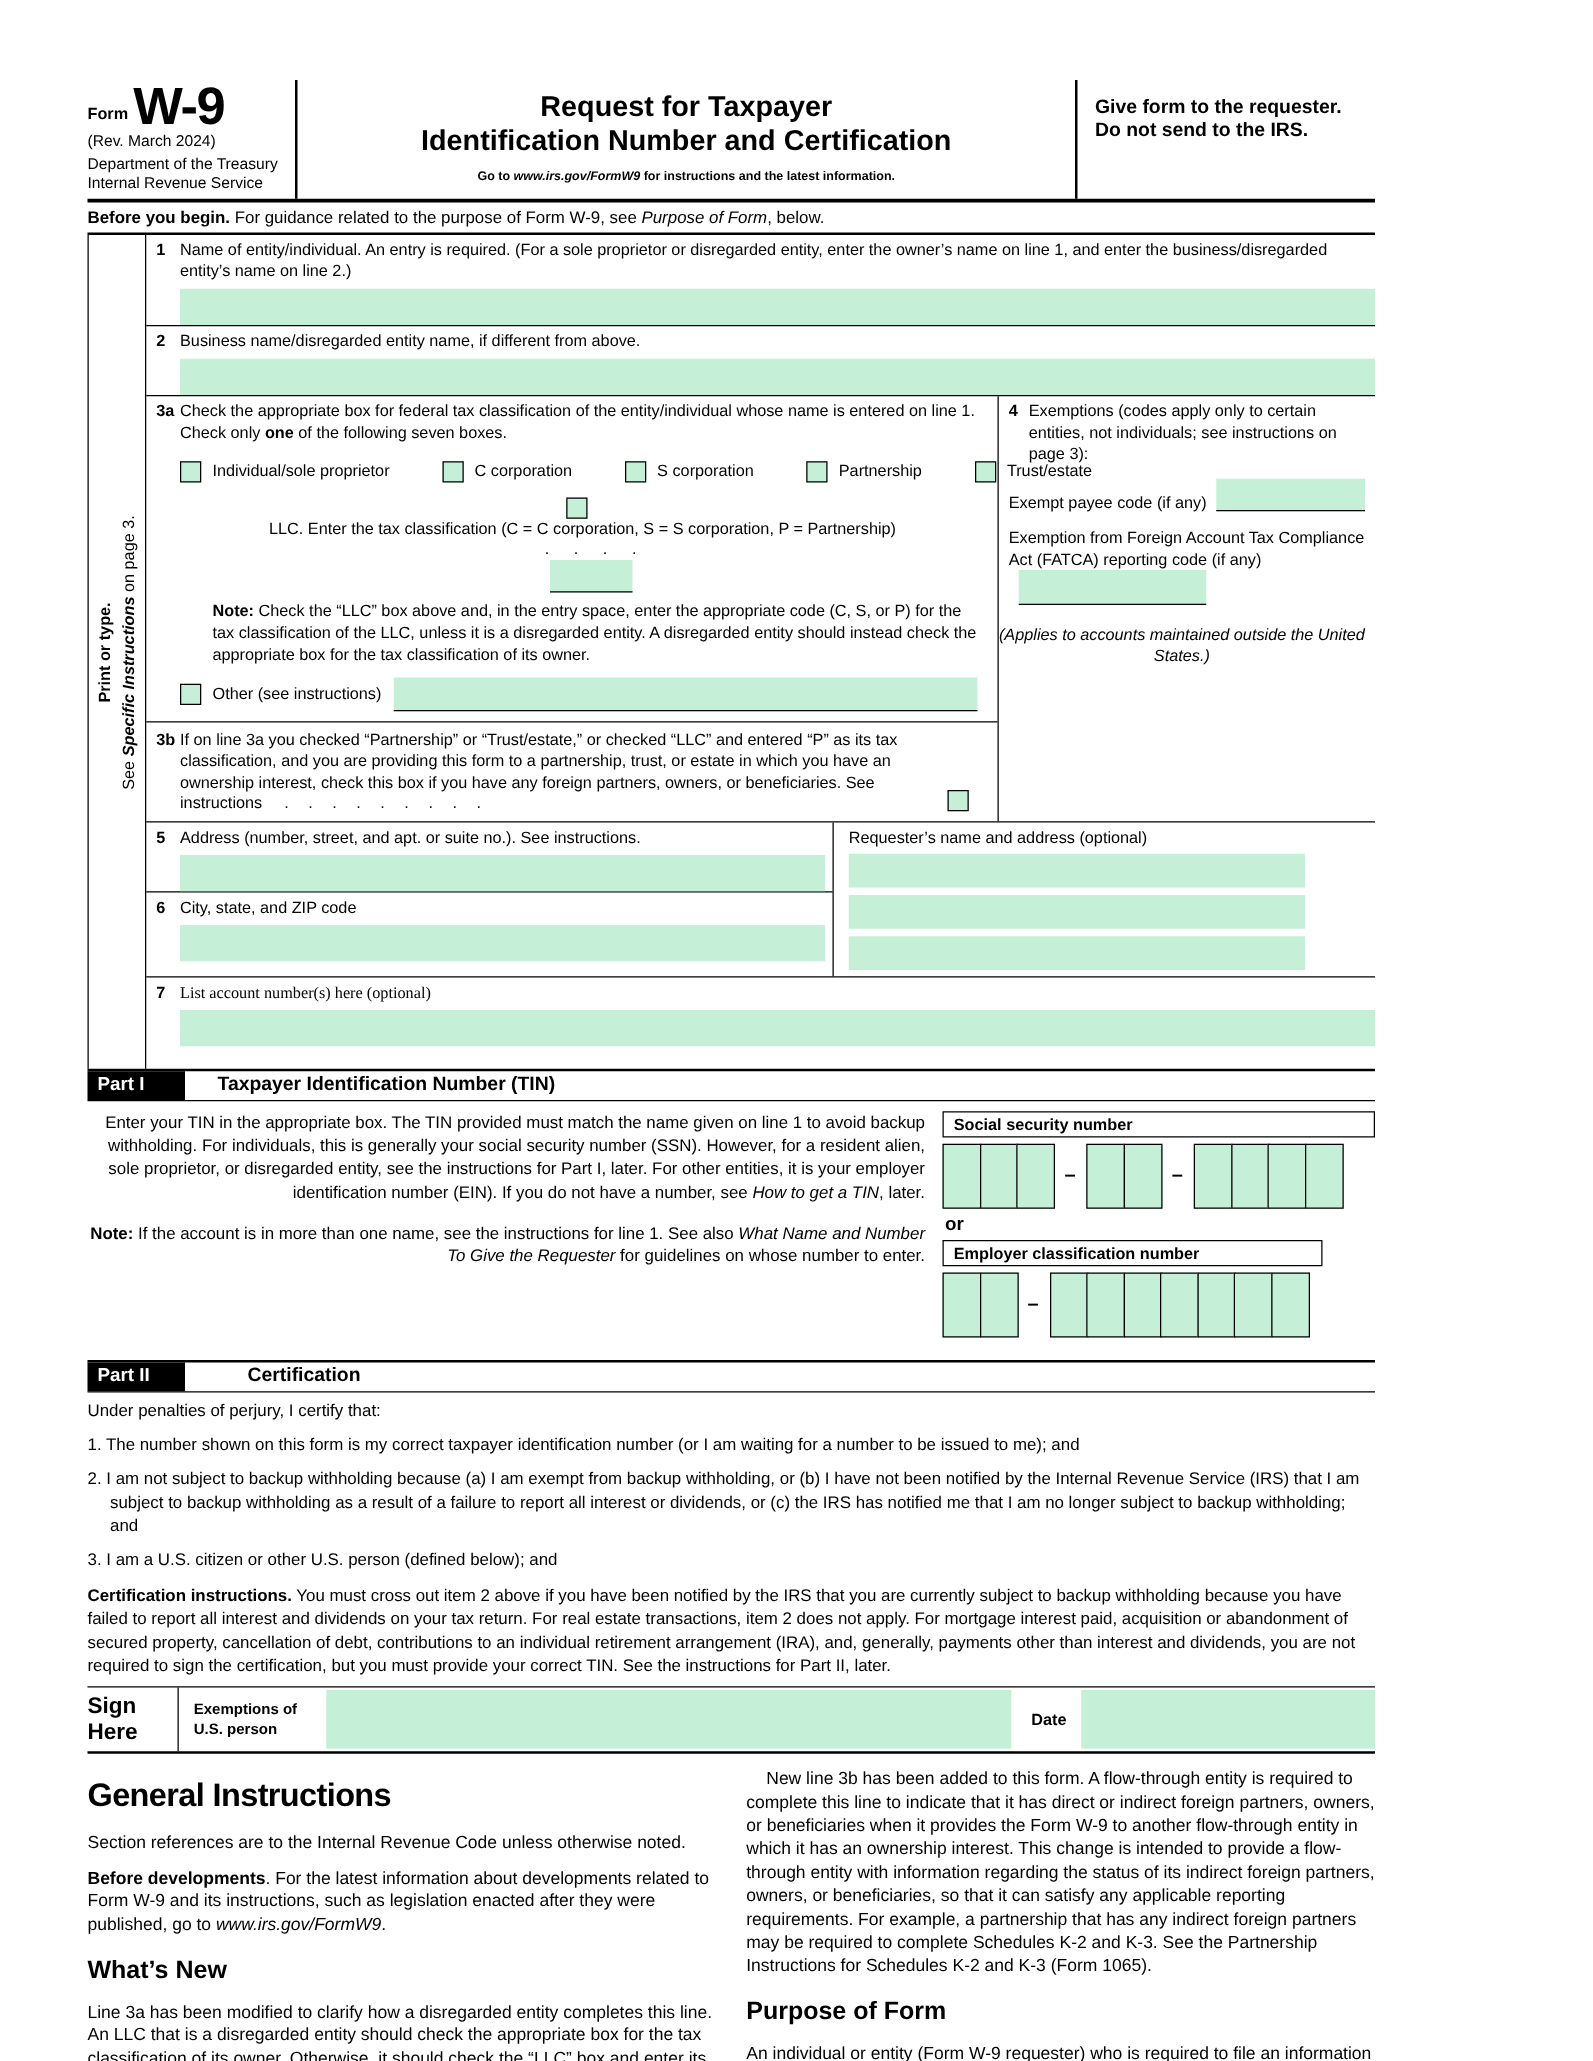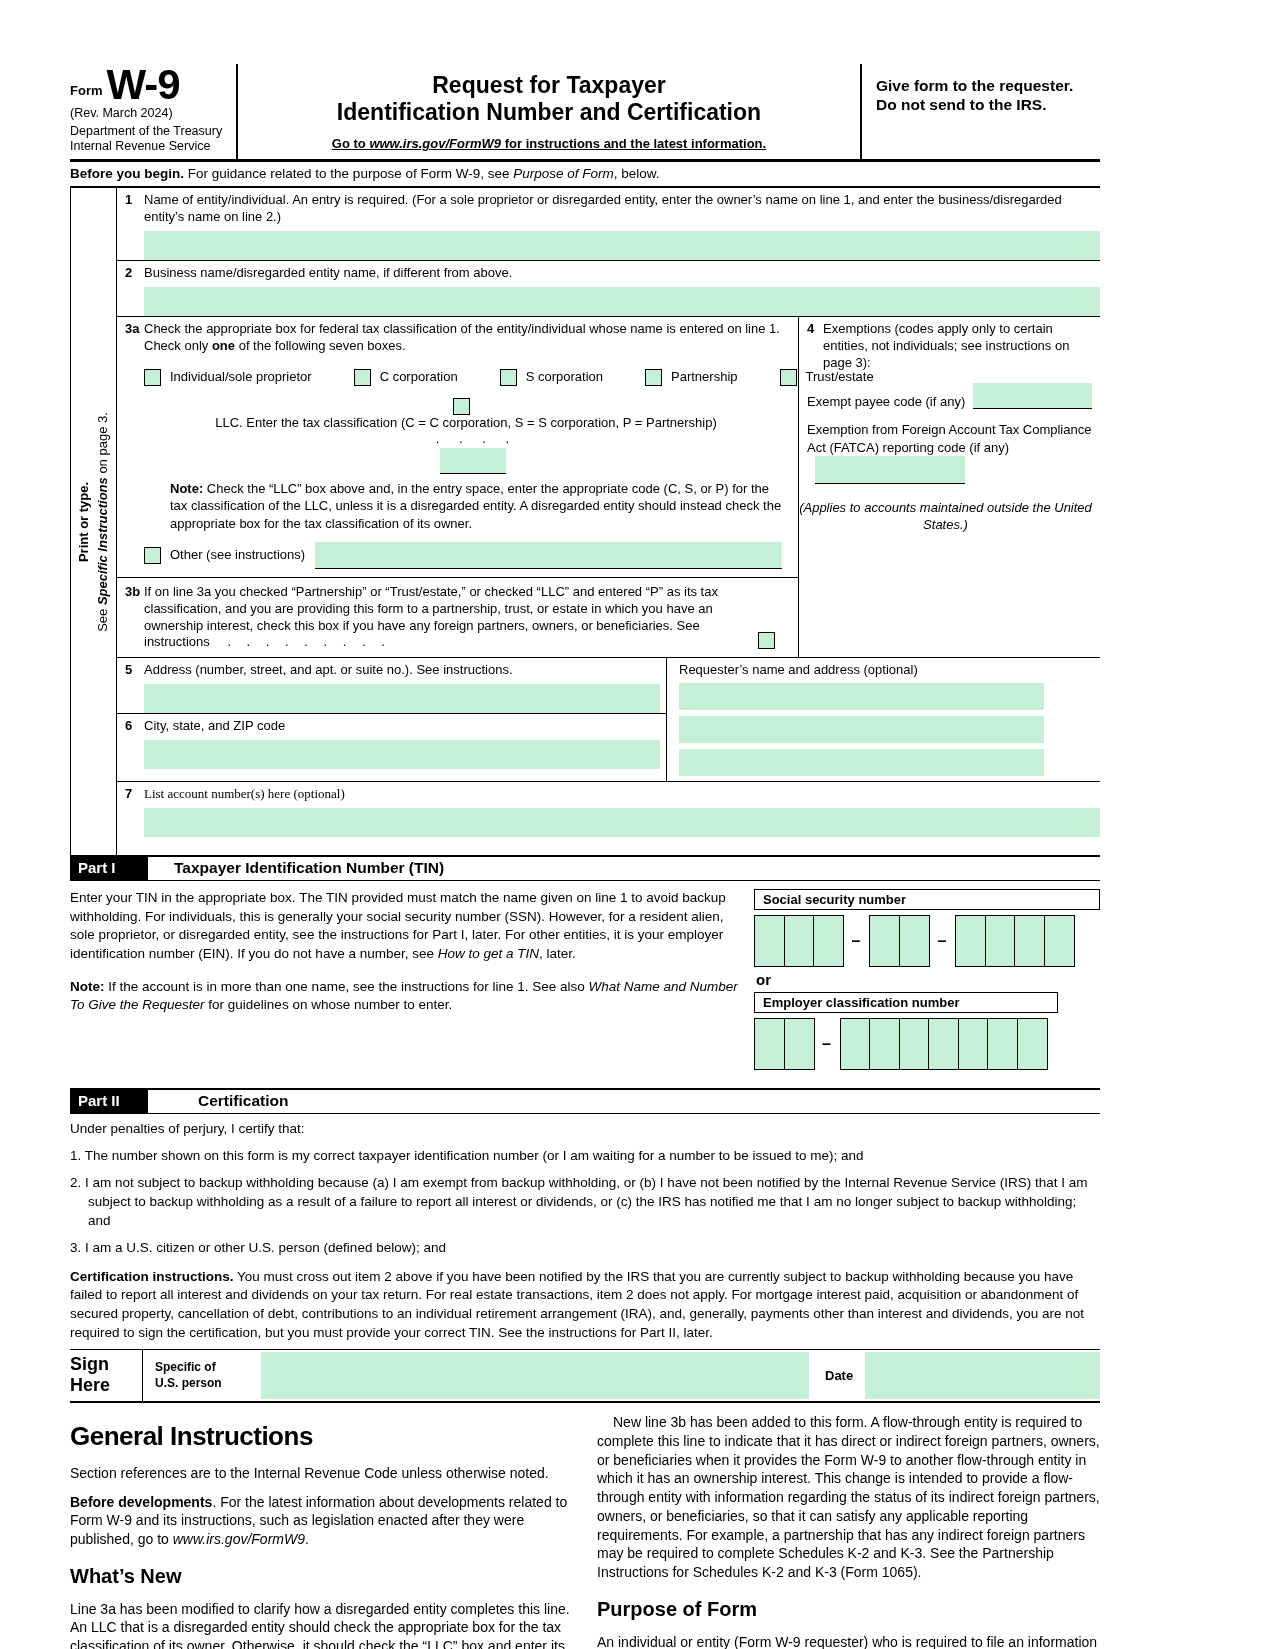--- a/index.html
+++ b/index.html
@@ -11,21 +11,21 @@
   
   .hdr { display:flex; border-bottom:3px solid #000; }
   .hdr-left { width:168px; border-right:2px solid #000; padding:2px 6px 4px 0; }
   .hdr-form-line { display:flex; align-items:flex-end; }
   .hdr-form-word { font-size:13px; font-weight:bold; padding-bottom:6px; }
   .hdr-form-num { font-size:42px; font-weight:bold; letter-spacing:-1px; line-height:0.9; margin-left:4px; }
   .hdr-rev { font-size:12.5px; margin-top:2px; }
   .hdr-dept { font-size:12.5px; margin-top:4px; line-height:1.25; }
   .hdr-center { flex:1; text-align:center; padding:8px 10px 6px 10px; }
   .hdr-title { font-size:23px; font-weight:bold; line-height:1.18; }
-  .hdr-goto { font-size:13px; font-weight:bold; margin-top:10px;text-decoration:underline; }
+  .hdr-goto { font-size:10px; font-weight:bold; margin-top:10px; }
   .hdr-right { width:240px; border-left:2px solid #000; padding:12px 8px 6px 14px; }
   .hdr-give { font-size:15.5px; font-weight:bold; line-height:1.25; }
 
   
   .before { font-size:13.5px; padding:4px 0 5px 0; border-bottom:2.5px solid #000; }
 
   
   .form-grid { display:flex; border-left:1.5px solid #000; }
   .side { flex:0 0 46px; border-right:1.5px solid #000; position:relative; }
   .side-text { position:absolute; top:50%; left:50%; transform:translate(-50%,-50%) rotate(-90deg); white-space:nowrap; text-align:center; font-size:13px; line-height:1.45; }
@@ -69,21 +69,21 @@
   .req-label { font-size:13px; padding:4px 0 0 12px; }
   .req-strip { background:var(--green); height:27px; margin:6px 56px 0 12px; }
 
   
   .part-head { display:flex; align-items:stretch; border-top:2.5px solid #000; border-bottom:1.5px solid #000; }
   .part-badge { background:#000; color:#fff; font-weight:bold; font-size:15px; padding:2px 12px 3px 8px; min-width:78px; }
   .part-title { font-weight:bold; font-size:15.5px; padding:2px 0 3px 26px; }
 
   
   .p1-wrap { display:flex; padding-top:8px; }
-  .p1-left { flex:1; font-size:13.5px; line-height:1.38; padding-right:14px; }
+  .p1-left { flex:1; font-size:13.5px; line-height:1.38; padding-right:14px;text-align:right; }
   .p1-left p + p { margin-top:14px; }
   .p1-right { flex:0 0 346px; }
   .tin-label { border:1.5px solid #000; font-weight:bold; font-size:13px; padding:2px 8px; }
   .tin-label.ein { width:88%; }
   .tin-row { display:flex; align-items:center; margin-top:5px; }
   .tin-group { display:flex; }
   .tin-box { width:31px; height:52px; background:var(--green); border:1.5px solid #000; margin-right:-1.5px; }
   .tin-dash { font-weight:bold; font-size:16px; margin:0 9px; }
   .or-word { font-weight:bold; font-size:15px; margin:4px 0 4px 2px; }
 
@@ -354,21 +354,21 @@
     <p class="cert-instr"><b>Certification instructions.</b><span> You must cross out item 2 above if you have been notified by the IRS that you are currently subject to backup withholding because you have failed to report all interest and dividends on your tax return. For real estate transactions, item 2 does not apply. For mortgage interest paid, acquisition or abandonment of secured property, cancellation of debt, contributions to an individual retirement arrangement (IRA), and, generally, payments other than interest and dividends, you are not required to sign the certification, but you must provide your correct TIN. See the instructions for Part II, later.</span></p>
   </div>
 
   <div class="sign-row">
     <div class="sign-here">
       <div>Sign</div>
       <div>Here</div>
     </div>
     <div class="sign-div"></div>
     <div class="sig-label">
-      <div>Specific of</div>
+      <div>Exemptions of</div>
       <div>U.S. person</div>
     </div>
     <div class="sig-strip"></div>
     <div class="date-label">Date</div>
     <div class="date-strip"></div>
   </div>
 
   <div class="instr">
     <div class="instr-col">
       <div class="h-general">General Instructions</div>

